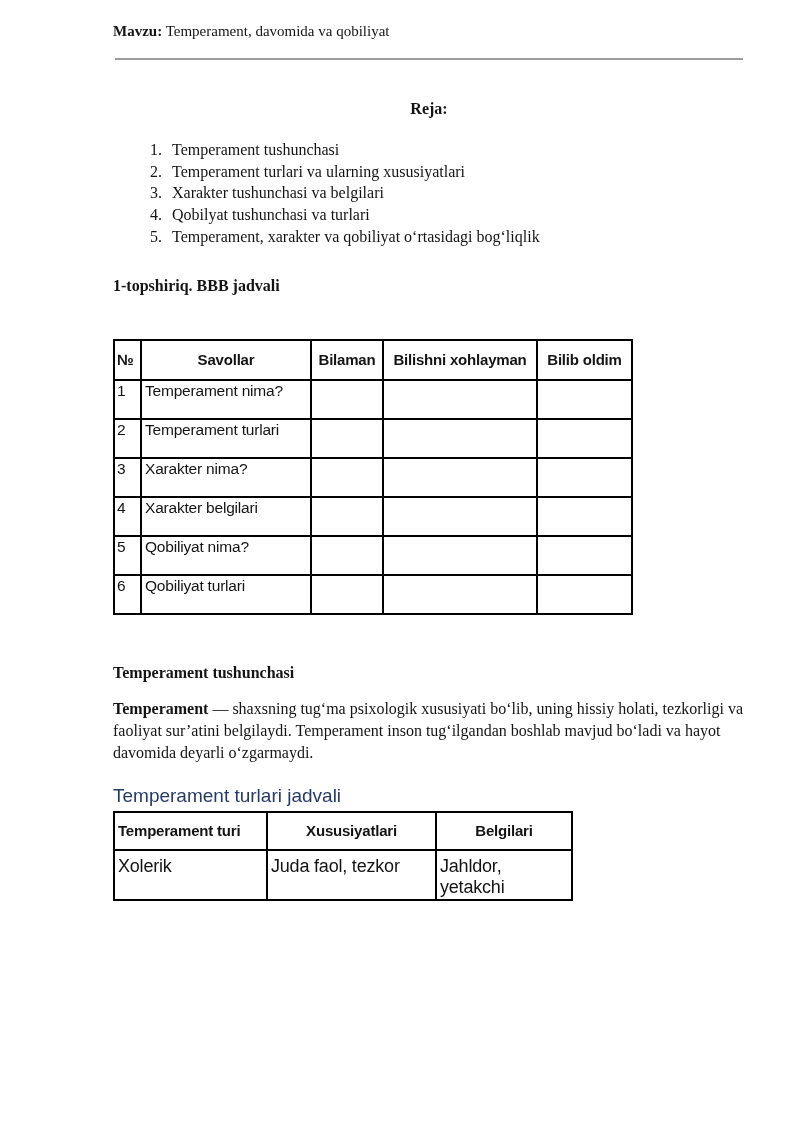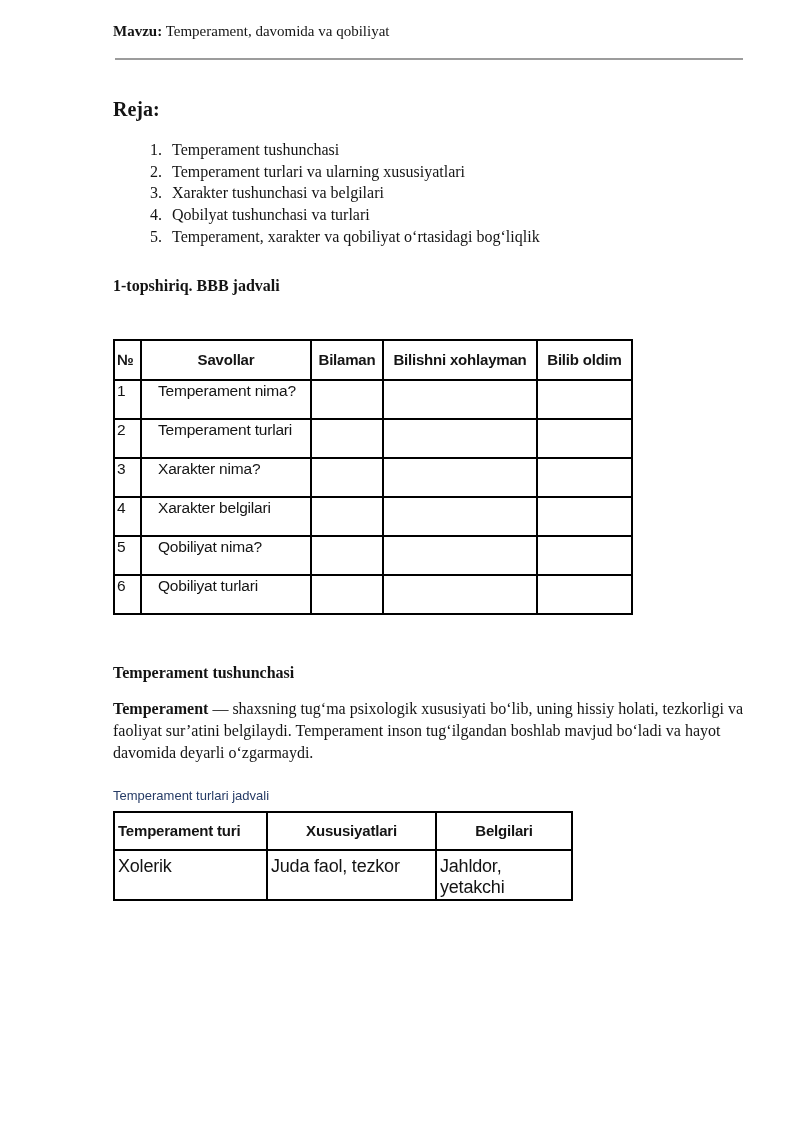--- a/index.html
+++ b/index.html
@@ -30,23 +30,24 @@
   .meta b { font-weight:bold; }
   .rule {
     margin-top:17px;
     height:0;
     border:none;
     border-top:2px solid #9c9c9c;
     width:628px;
   }
   .reja-heading {
     margin-top:36px;
-    font-size:20px;
+    font-size:16px;
     font-weight:bold;
     line-height:26px;
+    text-align:center;
   }
   ol.reja-list {
     margin:17px 0 0 0;
     padding:0 0 0 53px;
     font-size:16px;
     line-height:21.7px;
   }
   ol.reja-list li { padding-left:6px; }
   .topshiriq-heading {
     margin-top:26px;
@@ -62,37 +63,37 @@
   }
   table.doc-table th, table.doc-table td {
     border:2px solid #000000;
     font-size:15px;
     padding:1px 2px;
     background:#ffffff;
   }
   table.bbb th { font-weight:bold; vertical-align:middle; height:36px; text-align:center; }
   table.bbb th.col-num { text-align:left; }
   table.bbb td { vertical-align:top; height:35px; font-size:15.5px; }
-  table.bbb td.cell-q { padding-left:16px; }
+  table.bbb td.cell-q { padding-left:3px; }
   .temp-heading {
     margin-top:46px;
     font-size:16px;
     font-weight:bold;
     line-height:24px;
   }
   .temp-para {
     margin-top:13px;
     font-size:16px;
     line-height:22px;
     width:632px;
   }
   .blue-heading {
     margin-top:19px;
     font-family:"Liberation Sans", sans-serif;
-    font-size:13px;
+    font-size:19px;
     font-weight:400;
     line-height:25px;
     color:#263b66;
   }
   table.turlari { margin-top:3px; }
   table.turlari th { font-weight:bold; vertical-align:middle; height:34px; text-align:center; }
   table.turlari th.col-turi { text-align:left; padding-left:3px; }
   table.turlari td { vertical-align:top; height:34px; padding-top:5px; padding-left:3px; font-size:18px; }
 </style>
 </head>

